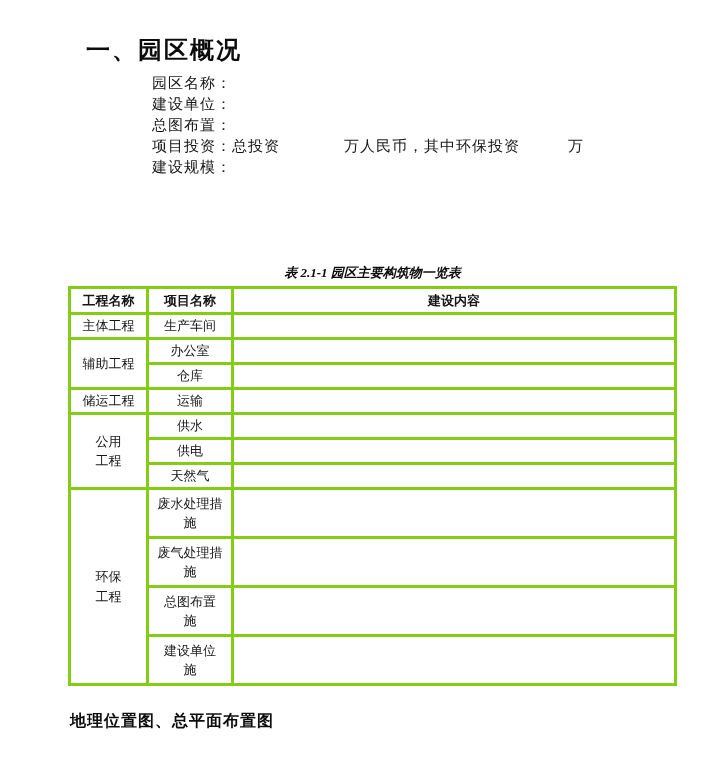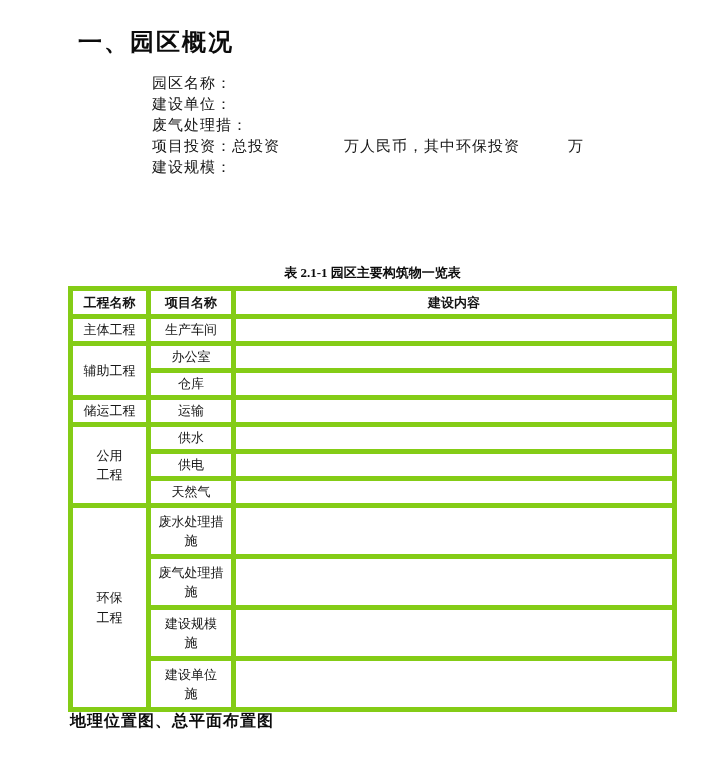--- a/index.html
+++ b/index.html
@@ -17,21 +17,21 @@
     position: relative;
     width: 717px;
     height: 761px;
     background: #ffffff;
     overflow: hidden;
   }
   .section-heading {
     position: absolute;
     left: 70px;
     top: 18px;
-    margin: 8px;
+    margin: 16px;
     font-size: 24px;
     font-weight: bold;
     letter-spacing: 2px;
     color: #0c0c0c;
     white-space: pre;
   }
   .fields {
     position: absolute;
     left: 104px;
     top: 73px;
@@ -46,34 +46,35 @@
   .table-title {
     position: absolute;
     left: 68px;
     top: 264px;
     width: 609px;
     text-align: center;
     font-size: 13px;
     font-weight: bold;
     color: #0c0c0c;
     white-space: pre;
+    font-style: italic;
   }
   table.structures {
     position: absolute;
     left: 68px;
     top: 286px;
     width: 609px;
     border-collapse: collapse;
     table-layout: fixed;
     font-size: 13px;
     border: 2px solid #4a4a4a;
   }
   table.structures th,
   table.structures td {
-    border: 5px solid #84cc16;
+    border: 3px solid #84cc16;
     padding: 0 2px;
     text-align: center;
     vertical-align: middle;
     white-space: pre-line;
     line-height: 1.5;
     overflow: hidden;
   }
   table.structures th {
     font-weight: bold;
     height: 23px;
@@ -96,21 +97,21 @@
 </head>
 <body>
 
 <div class="page">
 
   <h1 class="section-heading">一、园区概况</h1>
 
   <div class="fields">
     <div class="field-line">园区名称：</div>
     <div class="field-line">建设单位：</div>
-    <div class="field-line">废气处理措：</div>
+    <div class="field-line">总图布置：</div>
     <div class="field-line">项目投资：总投资　　　　万人民币，其中环保投资　　　万</div>
     <div class="field-line">建设规模：</div>
   </div>
 
   <div class="table-title">表 2.1-1 园区主要构筑物一览表</div>
 
   <table class="structures">
     <colgroup>
       <col style="width:78px">
       <col style="width:85px">
@@ -163,21 +164,21 @@
         <td>废水处理措
 施</td>
         <td></td>
       </tr>
       <tr class="row-double">
         <td>废气处理措
 施</td>
         <td></td>
       </tr>
       <tr class="row-double">
-        <td>建设规模
+        <td>总图布置
 施</td>
         <td></td>
       </tr>
       <tr class="row-double">
         <td>建设单位
 施</td>
         <td></td>
       </tr>
     </tbody>
   </table>

